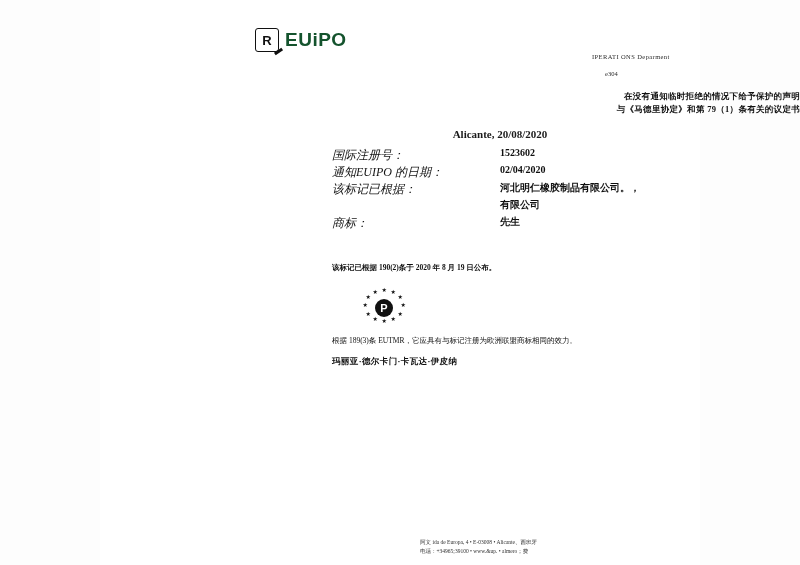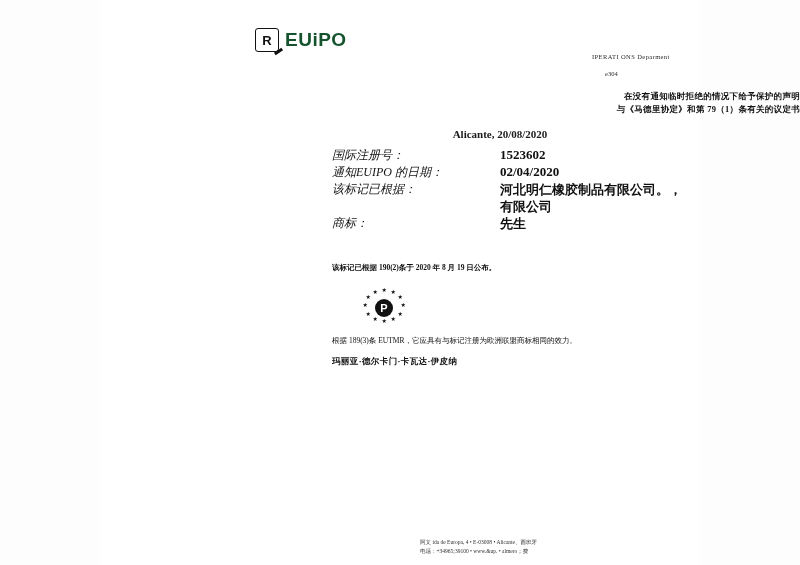--- a/index.html
+++ b/index.html
@@ -130,21 +130,21 @@
     position: absolute;
     left: 232px;
     font-size: 12px;
     font-style: italic;
     color: #151515;
     white-space: nowrap;
   }
   .field-value {
     position: absolute;
     left: 400px;
-    font-size: 13px;
+    font-size: 10px;
     font-weight: bold;
     color: #101010;
     white-space: nowrap;
   }
   .field-value.sub {
     left: 400px;
     font-weight: bold;
   }
 
   

